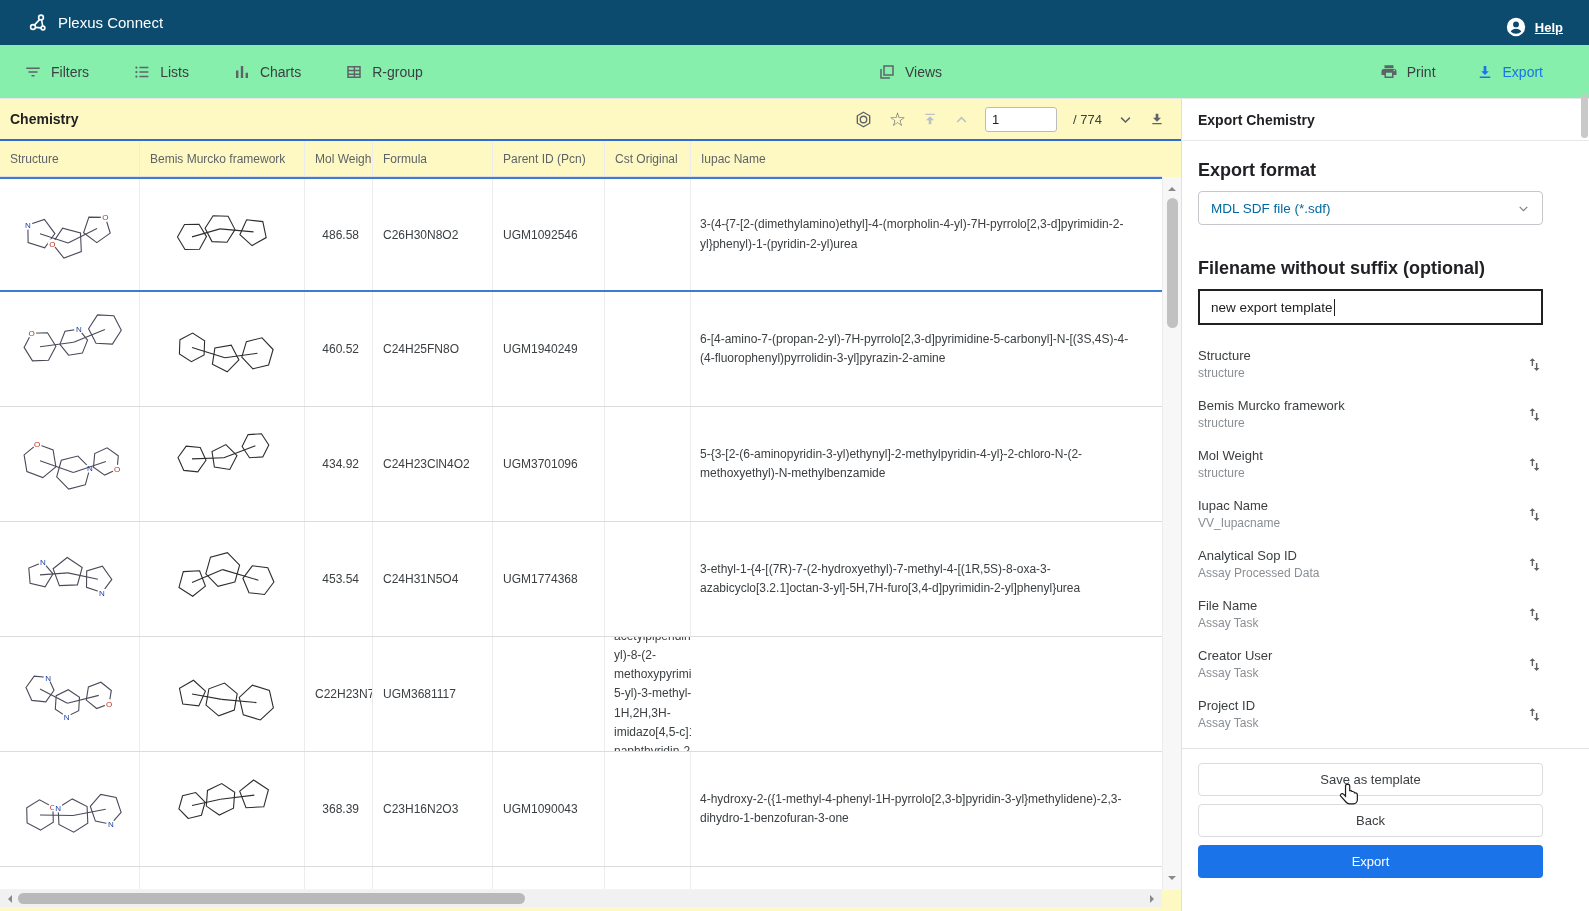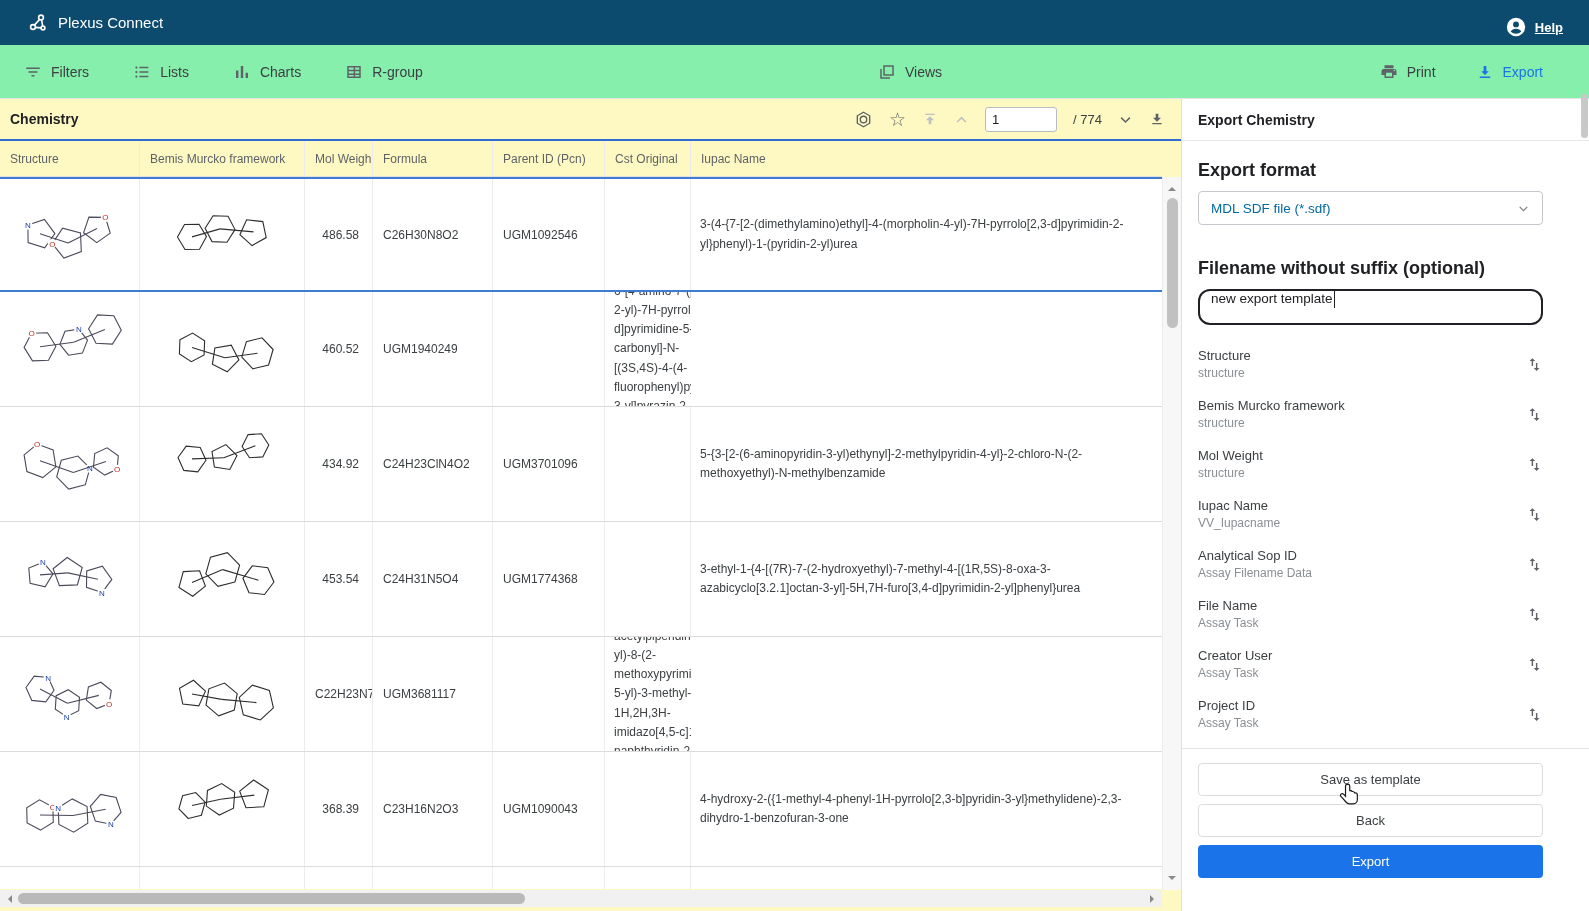--- a/index.html
+++ b/index.html
@@ -76,22 +76,22 @@
 
   
   .ep-head { height:42px; display:flex; align-items:center; padding-left:16px;
     border-bottom:1px solid #e8e8e8; font-weight:bold; font-size:14px; color:#202124; }
   .ep-body { padding:0 46px 0 16px; }
   .ep-label { margin-top:19px; font-weight:bold; font-size:18px; color:#202124; }
   .ep-select { margin-top:10px; height:34px; border:1px solid #c4c7cc; border-radius:4px;
     display:flex; align-items:center; justify-content:space-between; padding:0 12px;
     font-size:13.5px; color:#0369a1; cursor:pointer; }
   .ep-label.fn { margin-top:33px; }
-  .ep-input { margin-top:10px; height:36px; border:2px solid #202124; border-radius:12px;
-    display:flex; padding:0 11px; font-size:13.5px; color:#202124; cursor:text; }
+  .ep-input { margin-top:10px; height:36px; border:2px solid #202124; border-radius:0;
+    display:flex; align-items:center; padding:0 11px; font-size:13.5px; color:#202124; cursor:text; }
   .caret { display:inline-block; width:1px; height:17px; background:#202124; margin-left:1px; }
   .ep-fields { margin-top:14px; }
   .ep-field { height:50px; display:flex; align-items:center; justify-content:space-between; }
   .ep-field-name { font-size:13px; color:#3c4043; }
   .ep-field-source { font-size:12px; color:#8a8f94; margin-top:3px; }
   .ep-swap { cursor:pointer; display:inline-flex; }
   .ep-divider { height:1px; background:#e4e4e4; margin-top:9px; }
   .ep-actions { display:flex; justify-content:flex-end; gap:8px; padding:14px 46px 0 16px;flex-direction:column; }
   .btn-flat { background:#fff; border:1px solid #dadce0; border-radius:4px; height:33px;
     padding:0 14px; font-size:13px; color:#3c4043; cursor:pointer;
@@ -294,20 +294,21 @@
           <div class="cell c-framework">
             <svg width="152" height="104" viewBox="0 0 152 104">
               <polygon points="33.9,42.8 46.6,36.1 58.6,43.8 58.1,58.0 45.4,64.7 33.4,57.0" fill="none" stroke="#2d2d2d" stroke-width="1.1"></polygon>
               <polygon points="85.3,48.2 92.9,63.0 81.2,74.8 66.4,67.3 68.9,50.9" fill="none" stroke="#2d2d2d" stroke-width="1.1"></polygon>
               <line x1="46.0" y1="50.4" x2="78.9" y2="60.8" stroke="#2d2d2d" stroke-width="1.1"></line>
               <polygon points="127.1,52.5 122.6,68.0 106.9,71.8 95.8,60.1 100.4,44.6 116.0,40.8" fill="none" stroke="#2d2d2d" stroke-width="1.1"></polygon>
               <line x1="78.9" y1="60.8" x2="111.5" y2="56.3" stroke="#2d2d2d" stroke-width="1.1"></line>
             </svg>
           </div>
           <div class="cell c-mw">460.52</div>
+          <div class="cell c-formula">C24H25FN8O</div>
           <div class="cell c-parent">UGM1940249</div>
           <div class="cell c-cst"></div>
           <div class="cell c-iupac">6-[4-amino-7-(propan-2-yl)-7H-pyrrolo[2,3-d]pyrimidine-5-carbonyl]-N-[(3S,4S)-4-(4-fluorophenyl)pyrrolidin-3-yl]pyrazin-2-amine</div>
         </div>
         <div class="trow">
           <div class="cell c-structure">
             <svg width="124" height="104" viewBox="0 0 124 104">
               <polygon points="47.9,54.8 34.8,65.6 18.9,59.6 16.1,42.9 29.2,32.1 45.1,38.0" fill="none" stroke="#4a4a5a" stroke-width="1.1"></polygon>
               <circle cx="29.2" cy="32.1" r="4.6" fill="#fff"></circle>
               <text x="29.2" y="35.1" font-size="8" text-anchor="middle" fill="#c22a1e" font-family="Liberation Sans, sans-serif">O</text>
@@ -526,21 +527,21 @@
             </div>
             <span class="ep-swap">
               <svg width="17" height="17" viewBox="0 0 24 24" fill="#5f6368">
                 <path d="M9 3L5 7h3v7h2V7h3L9 3zm7 14v-7h-2v7h-3l4 4 4-4h-3z"></path>
               </svg>
             </span>
           </div>
           <div class="ep-field">
             <div class="ep-field-text">
               <div class="ep-field-name">Analytical Sop ID</div>
-              <div class="ep-field-source">Assay Filename Data</div>
+              <div class="ep-field-source">Assay Processed Data</div>
             </div>
             <span class="ep-swap">
               <svg width="17" height="17" viewBox="0 0 24 24" fill="#5f6368">
                 <path d="M9 3L5 7h3v7h2V7h3L9 3zm7 14v-7h-2v7h-3l4 4 4-4h-3z"></path>
               </svg>
             </span>
           </div>
           <div class="ep-field">
             <div class="ep-field-text">
               <div class="ep-field-name">File Name</div>

